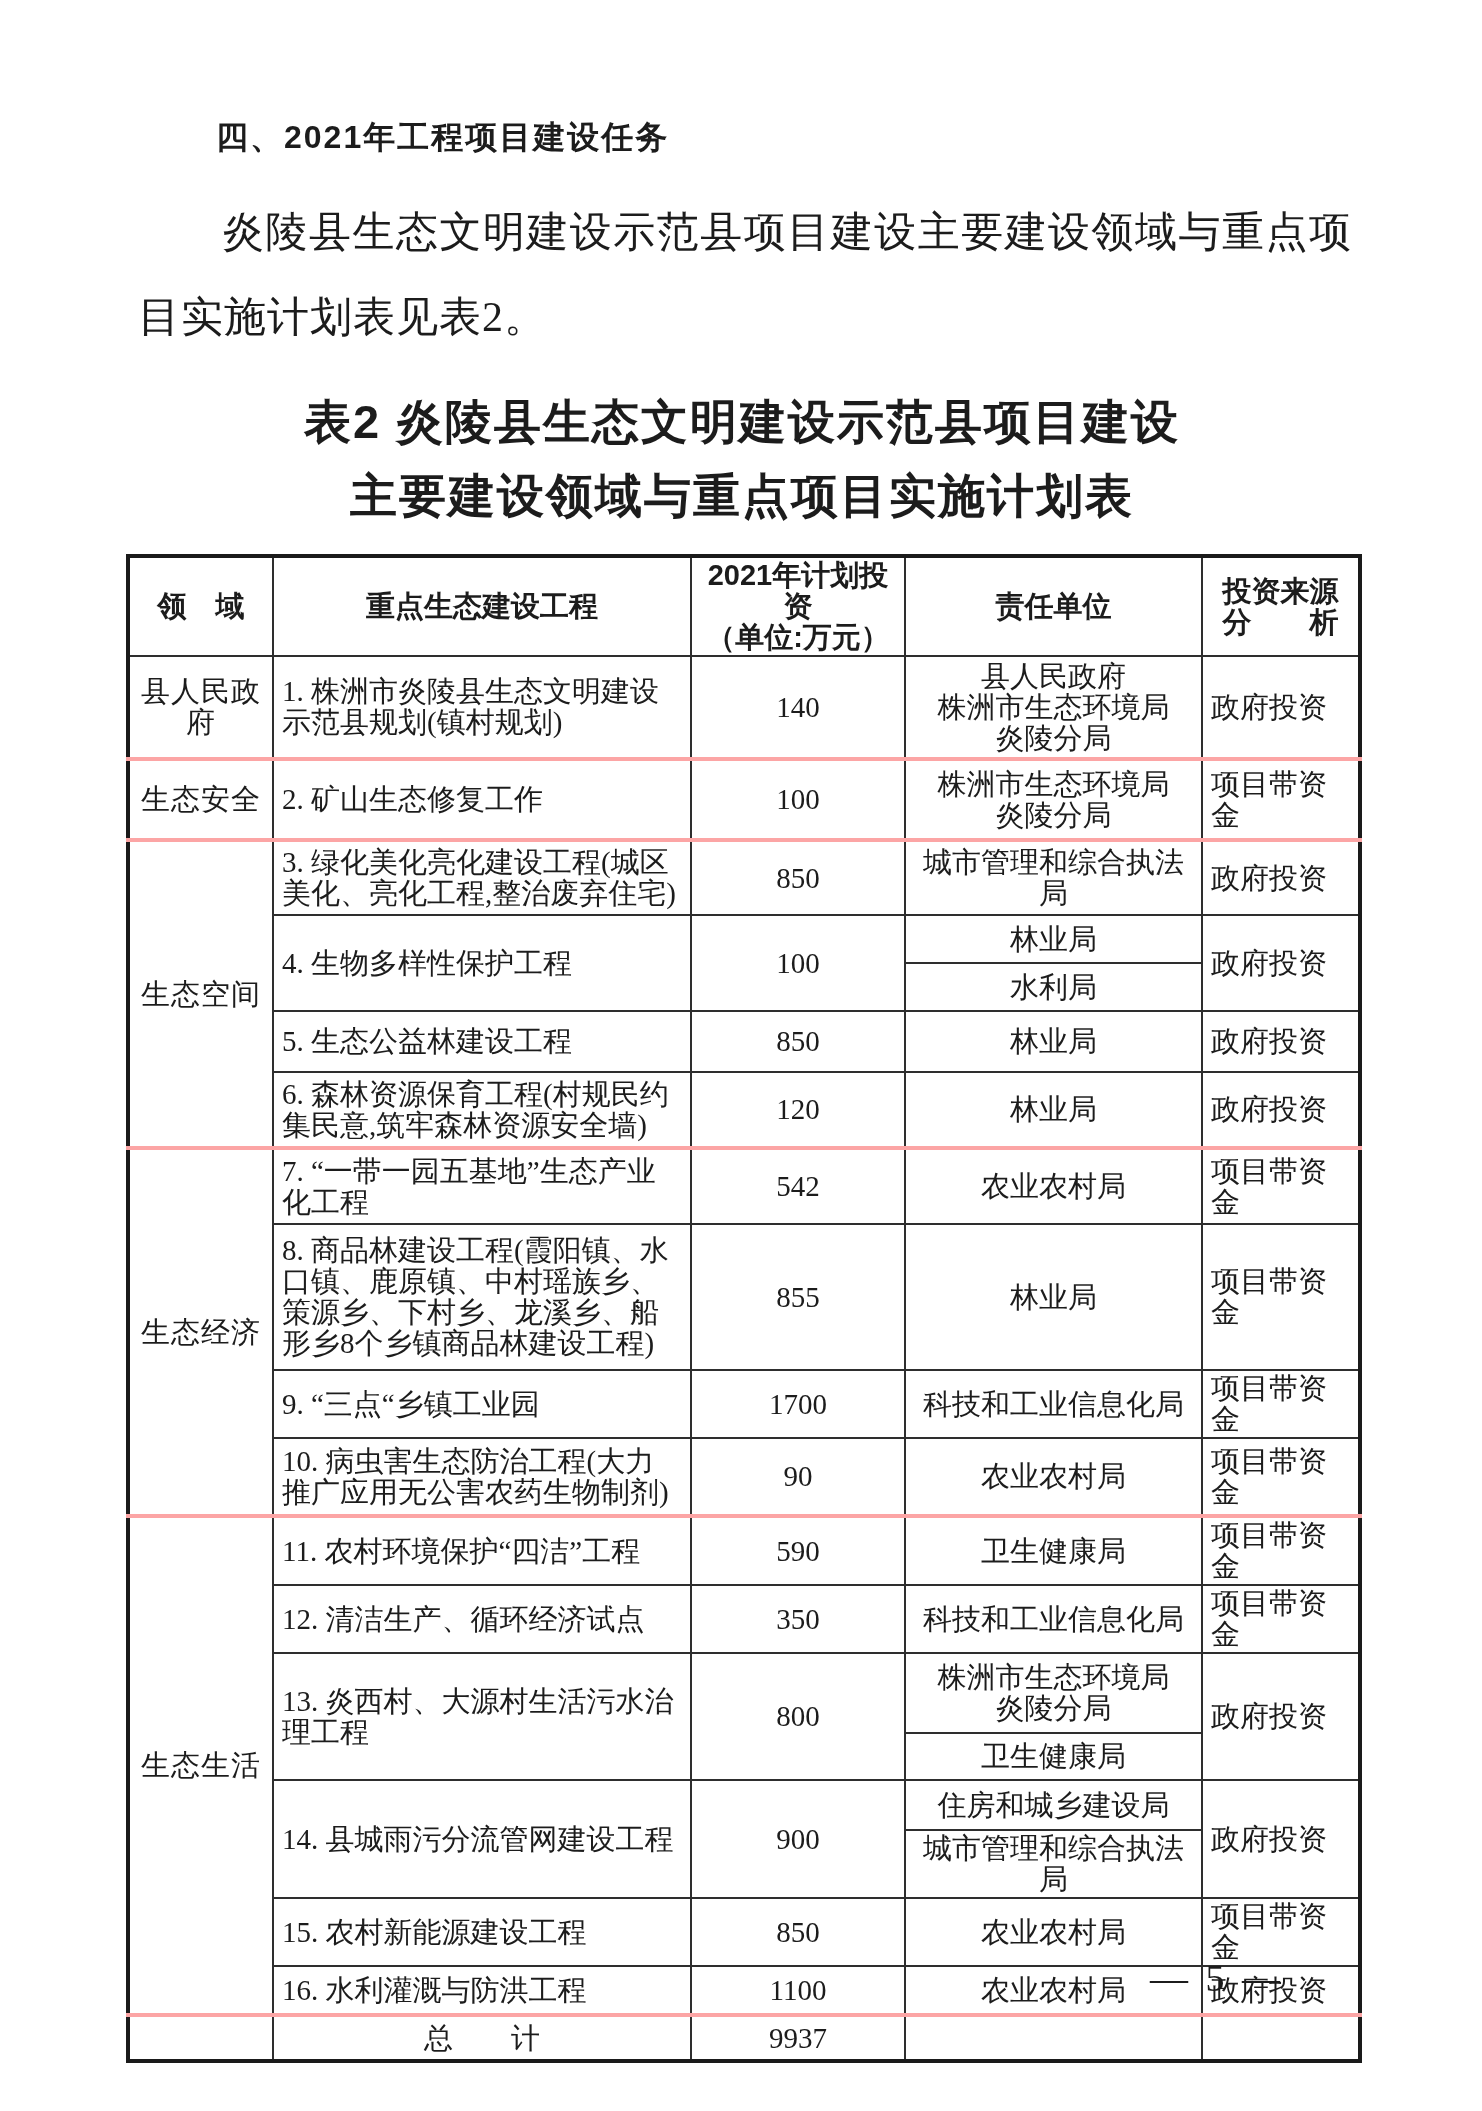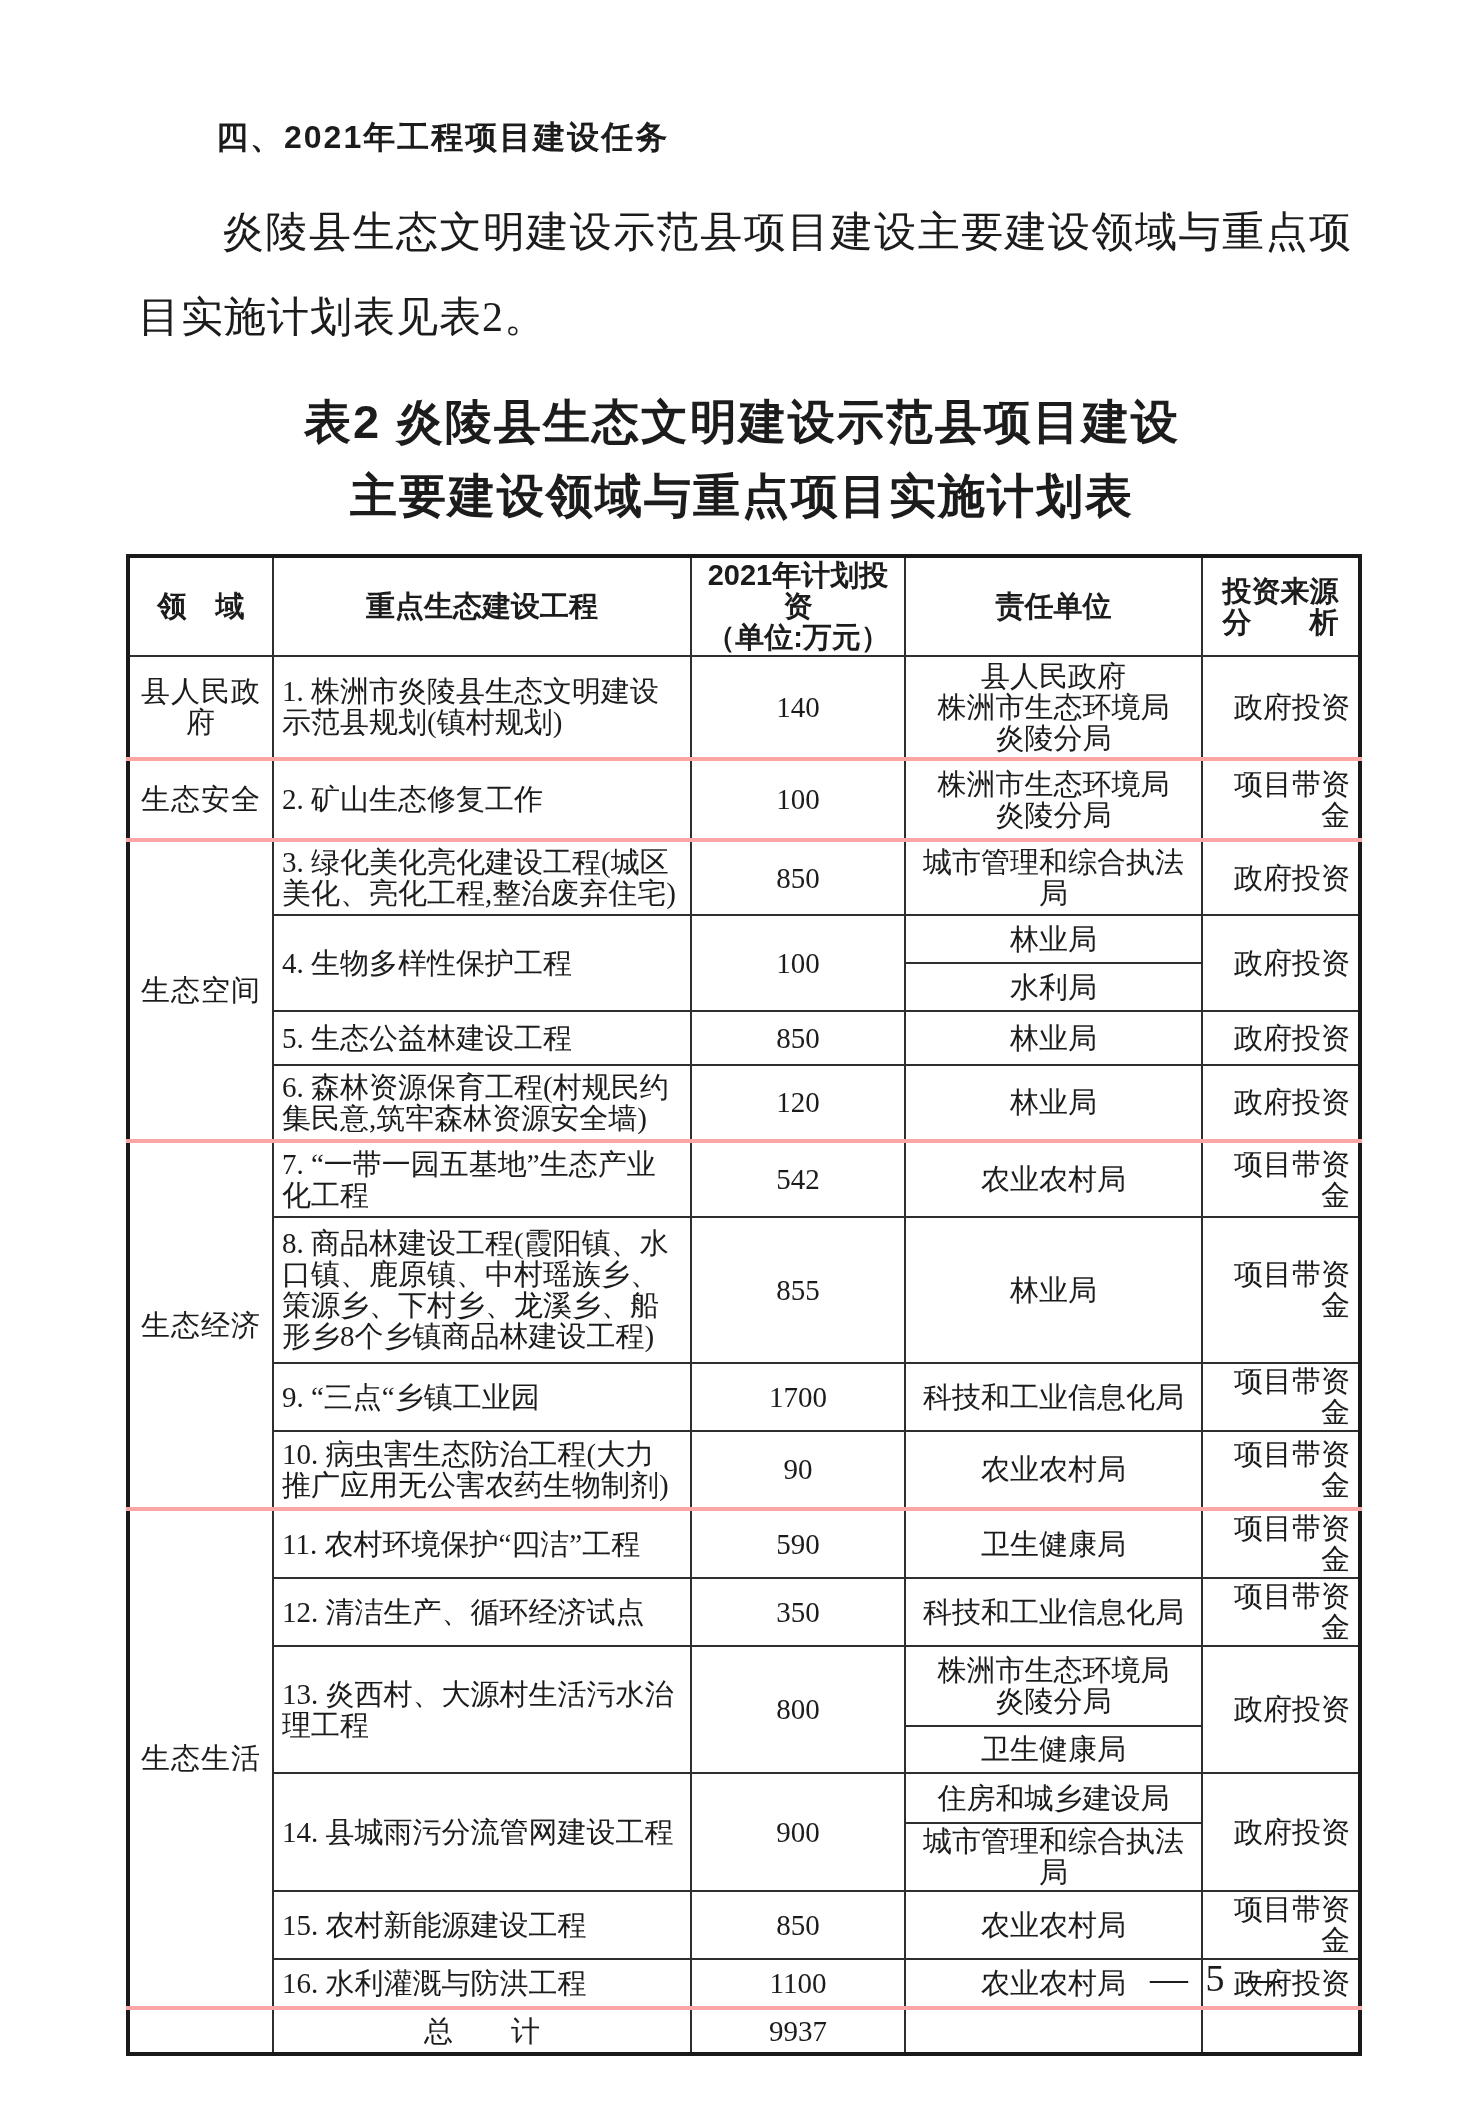--- a/index.html
+++ b/index.html
@@ -59,21 +59,21 @@
   table.plan th{
     font-family:"Liberation Sans","DejaVu Sans",sans-serif;
     font-weight:bold;
     text-align:center;
   }
   tr.sec td{border-top:4px solid #fca5a5;}
   .c-domain{text-align:center;letter-spacing:1px;}
   .c-project{text-align:left;padding:4px 12px;}
   .c-amount{text-align:center;}
   .c-unit{text-align:center;}
-  .c-source{text-align:right;padding:2px 4px;margin-left:8px;}
+  .c-source{text-align:left;padding:2px 4px;margin-left:8px;}
   .pageno{
     position:absolute;
     top:1956px;
     right:198px;
     font-size:38px;
     letter-spacing:4px;
   }
 </style>
 </head>
 <body>
@@ -132,21 +132,21 @@
     </tr>
     <tr style="height:48px">
       <td class="c-project" rowspan="2">4. 生物多样性保护工程</td>
       <td class="c-amount" rowspan="2">100</td>
       <td class="c-unit">林业局</td>
       <td class="c-source" rowspan="2">政府投资</td>
     </tr>
     <tr style="height:48px">
       <td class="c-unit">水利局</td>
     </tr>
-    <tr style="height:54px">
+    <tr style="height:61px">
       <td class="c-project">5. 生态公益林建设工程</td>
       <td class="c-amount">850</td>
       <td class="c-unit">林业局</td>
       <td class="c-source">政府投资</td>
     </tr>
     <tr style="height:76px">
       <td class="c-project">6. 森林资源保育工程(村规民约集民意,筑牢森林资源安全墙)</td>
       <td class="c-amount">120</td>
       <td class="c-unit">林业局</td>
       <td class="c-source">政府投资</td>

